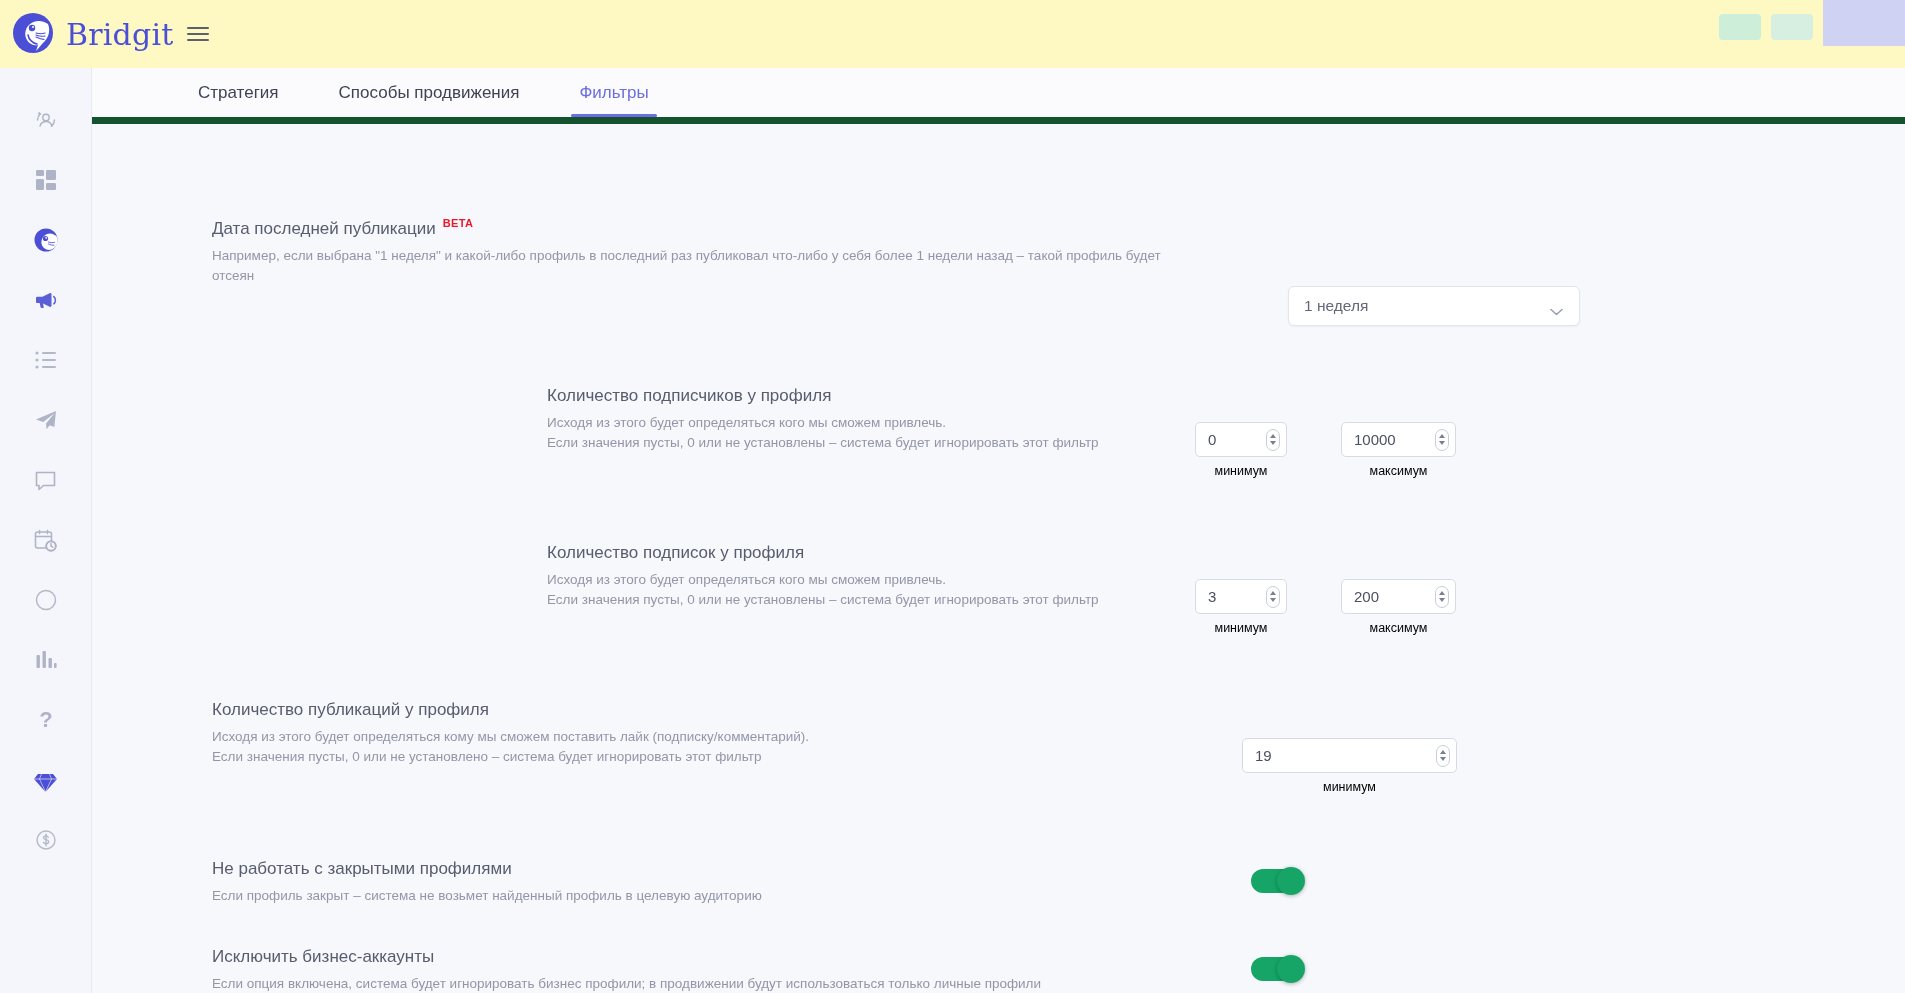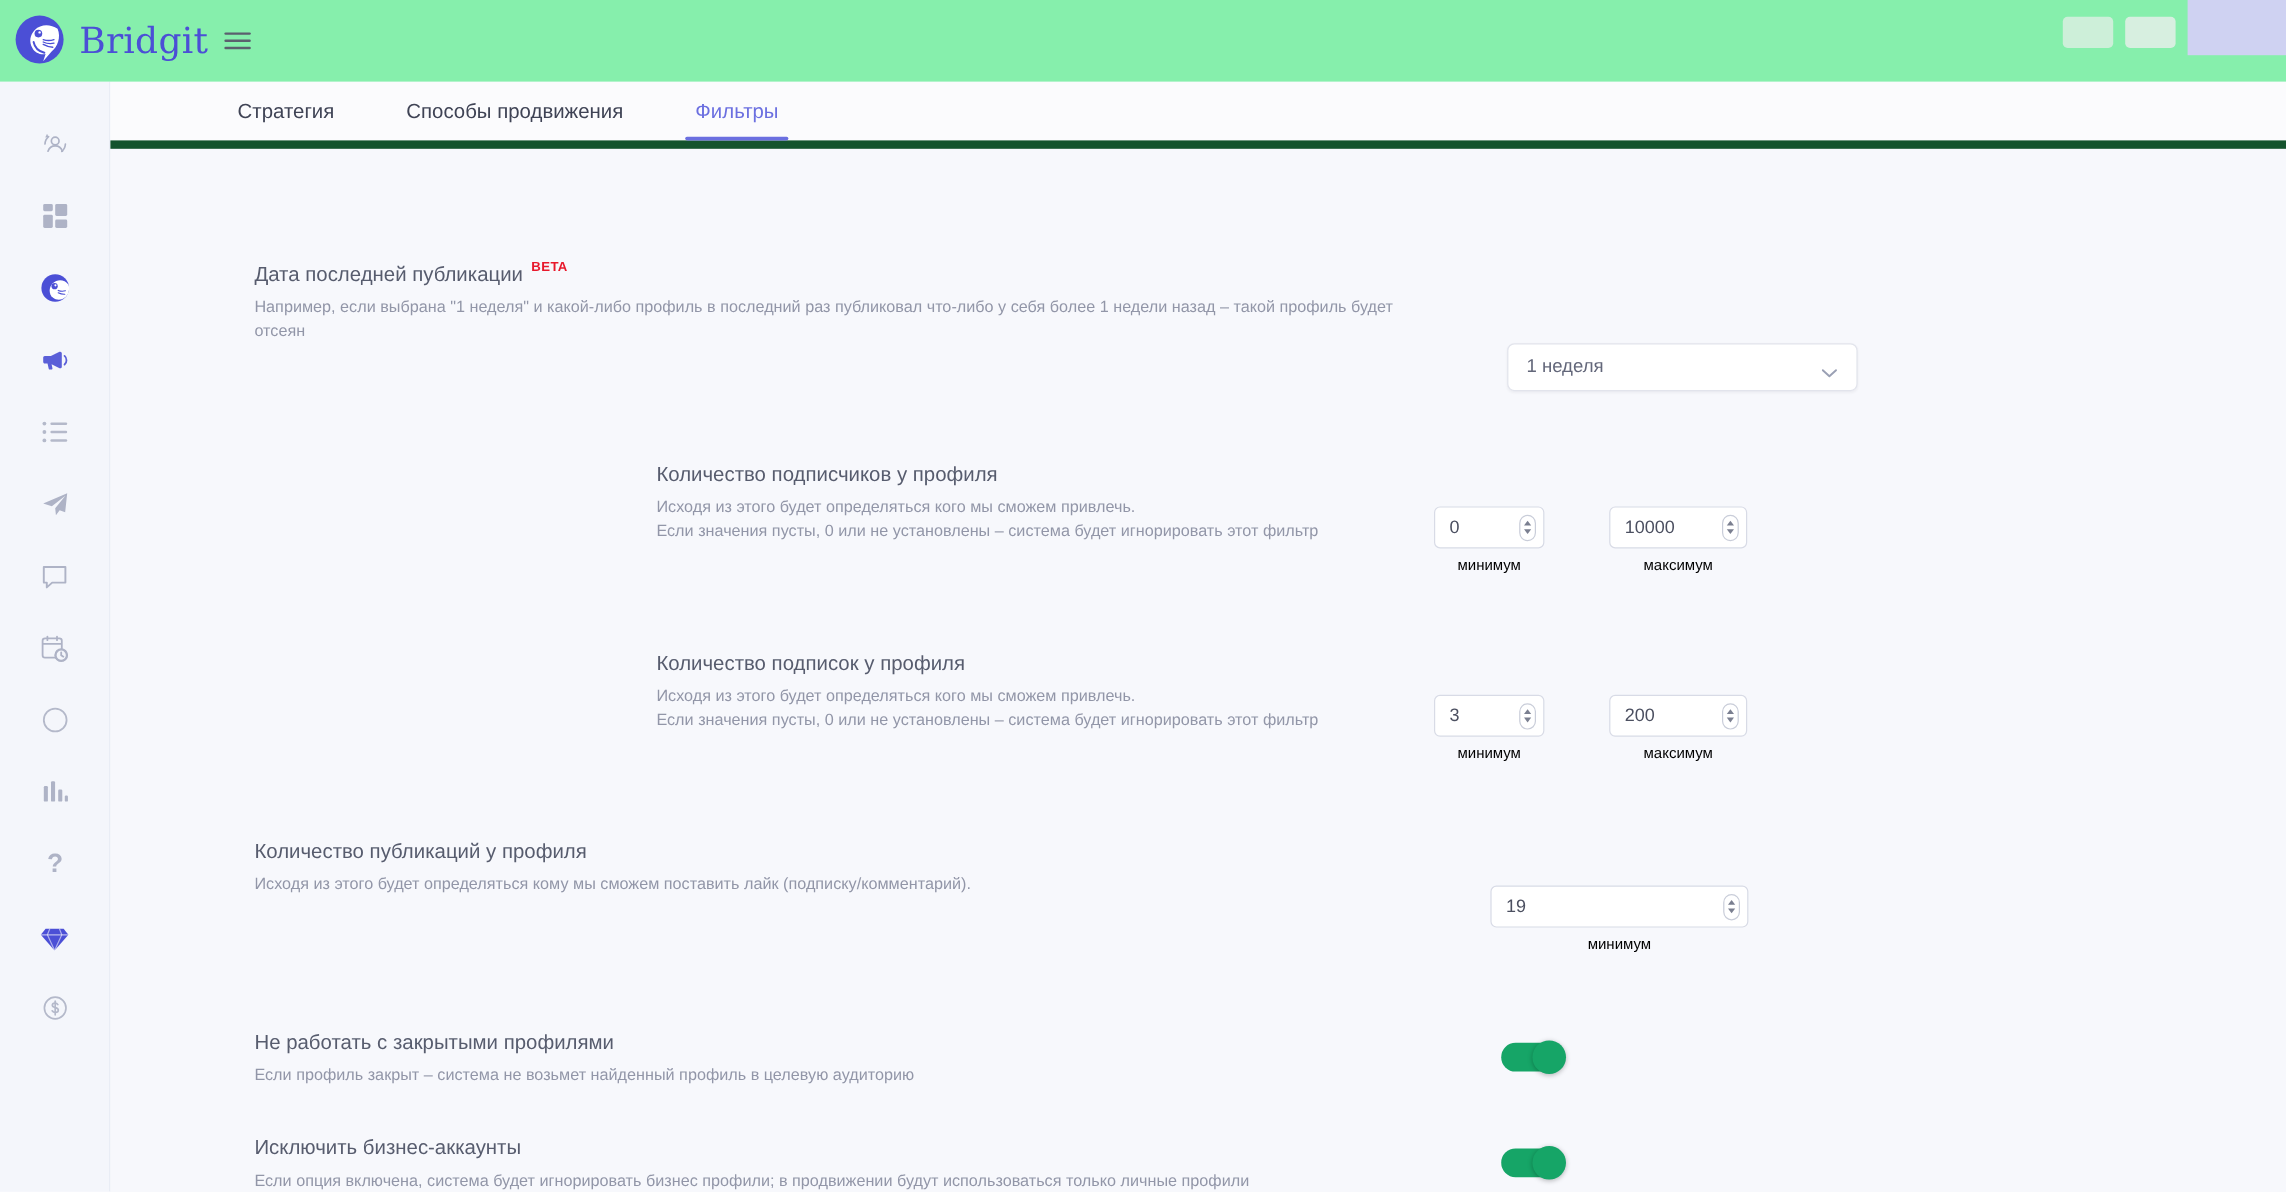--- a/index.html
+++ b/index.html
@@ -7,21 +7,21 @@
     width: 1905px; height: 993px;
     font-family: "Liberation Sans", sans-serif;
     background: #f7f8fc;
     overflow: hidden;
   }
   .app { position: relative; width: 1905px; height: 993px; display: flex; flex-direction: column; }
 
   
   .topbar {
     height: 68px; flex: 0 0 68px;
-    background: #86efac;
+    background: #fef9c3;
     display: flex; align-items: center;
     padding-left: 10px;
     position: relative;
   }
   .brand { display: flex; align-items: center; gap: 10px; }
   .logo-mark { width: 46px; height: 46px; flex: 0 0 46px; }
   .brand-name {
     font-size: 30px; color: #4b4fd6; font-weight: 400;
     letter-spacing: .2px;
     font-family: "DejaVu Serif", serif;
@@ -349,21 +349,21 @@
           <div class="f-title">
             <span>Дата последней публикации</span>
             <span class="beta">BETA</span>
           </div>
           <div class="f-desc">
             <div>Например, если выбрана "1 неделя" и какой-либо профиль в последний раз публиковал что-либо у себя более 1 недели назад – такой профиль будет</div>
             <div>отсеян</div>
           </div>
         </div>
 
-        <div class="select-box" style="left:1164px; top:162px;">
+        <div class="select-box" style="left:1196px; top:162px;">
           <span class="select-val">1 неделя</span>
           <span class="chev">
             <svg width="13" height="8" viewBox="0 0 13 8" fill="none" stroke="#9aa0b4" stroke-width="1.6">
               <path d="M1 1.5L6.5 6.5L12 1.5" stroke-linecap="round" stroke-linejoin="round"></path>
             </svg>
           </span>
         </div>
 
         <div class="row" style="left:455px; top:262px; width:800px;">
           <div class="f-title">
@@ -428,20 +428,21 @@
           </div>
           <div class="num-label">максимум</div>
         </div>
 
         <div class="row" style="left:120px; top:576px; width:900px;">
           <div class="f-title">
             <span>Количество публикаций у профиля</span>
           </div>
           <div class="f-desc">
             <div>Исходя из этого будет определяться кому мы сможем поставить лайк (подписку/комментарий).</div>
+            <div>Если значения пусты, 0 или не установлено – система будет игнорировать этот фильтр</div>
           </div>
         </div>
 
         <div class="num-wrap" style="left:1150px; top:614px;">
           <div class="num-field xwide">
             <span class="num-val">19</span>
             <span class="spinner">
                 <i class="up"></i>
                 <i class="dn"></i>
               </span>

